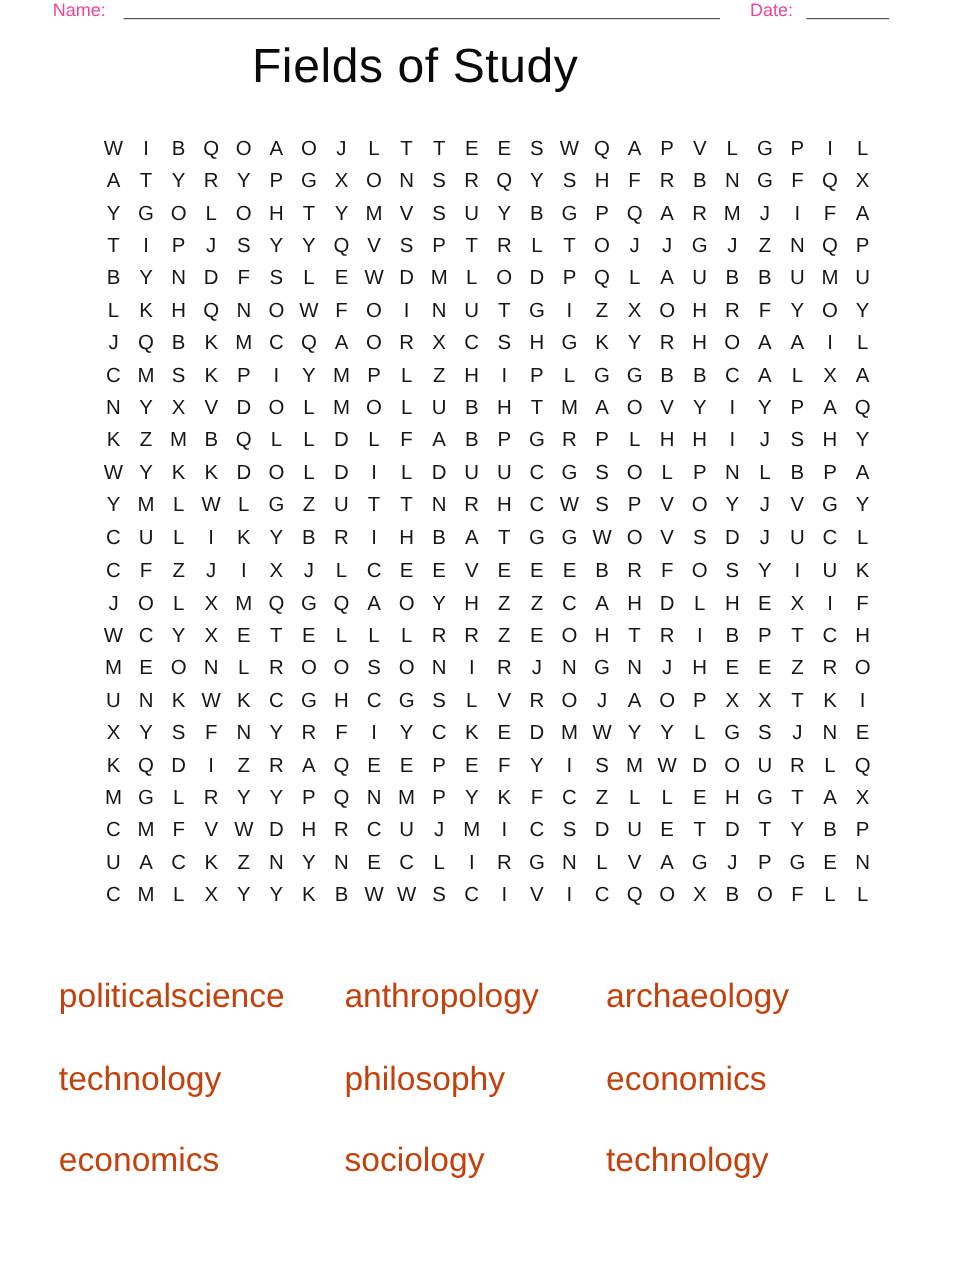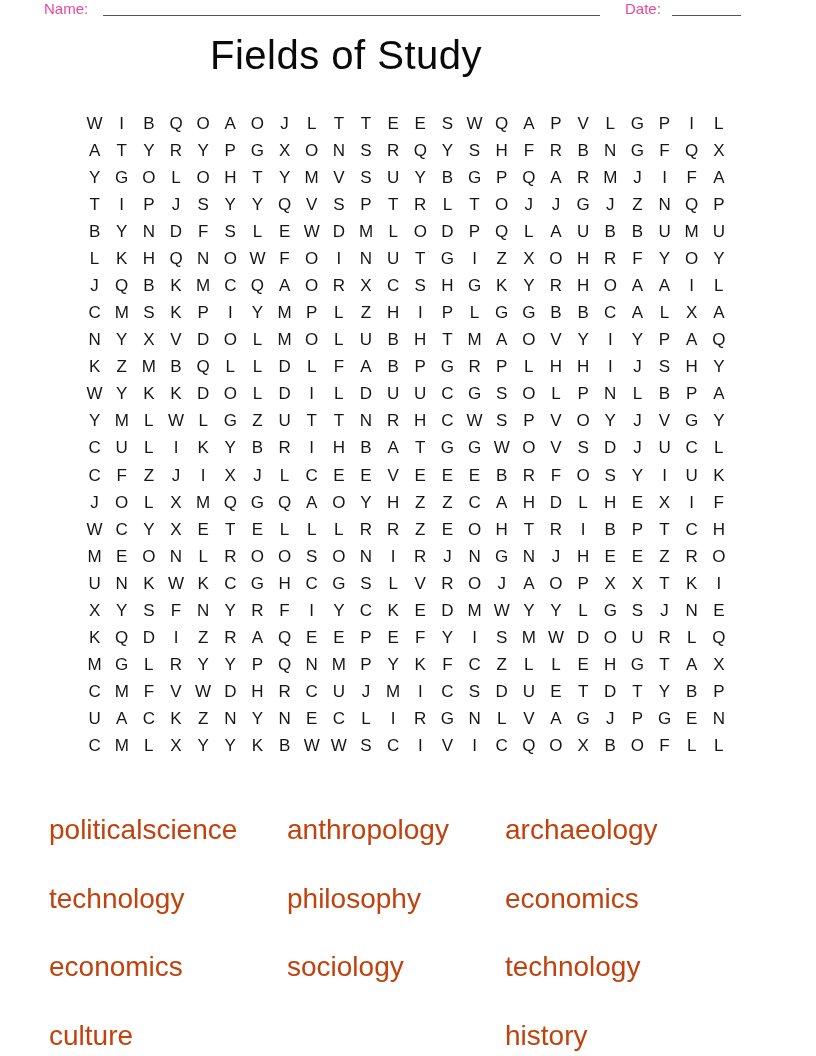--- a/index.html
+++ b/index.html
@@ -727,26 +727,24 @@
       <div class="grid-cell">L</div>
       <div class="grid-cell">L</div>
     </div>
   </div>
 
 <div class="words">
   <div class="words-col c0">
       <div class="word-item">politicalscience</div>
       <div class="word-item">technology</div>
       <div class="word-item">economics</div>
-      <div class="word-item">culture</div>
     </div>
   <div class="words-col c1">
       <div class="word-item">anthropology</div>
       <div class="word-item">philosophy</div>
       <div class="word-item">sociology</div>
     </div>
   <div class="words-col c2">
       <div class="word-item">archaeology</div>
       <div class="word-item">economics</div>
       <div class="word-item">technology</div>
-      <div class="word-item">history</div>
     </div>
 </div>
 
 </body></html>

